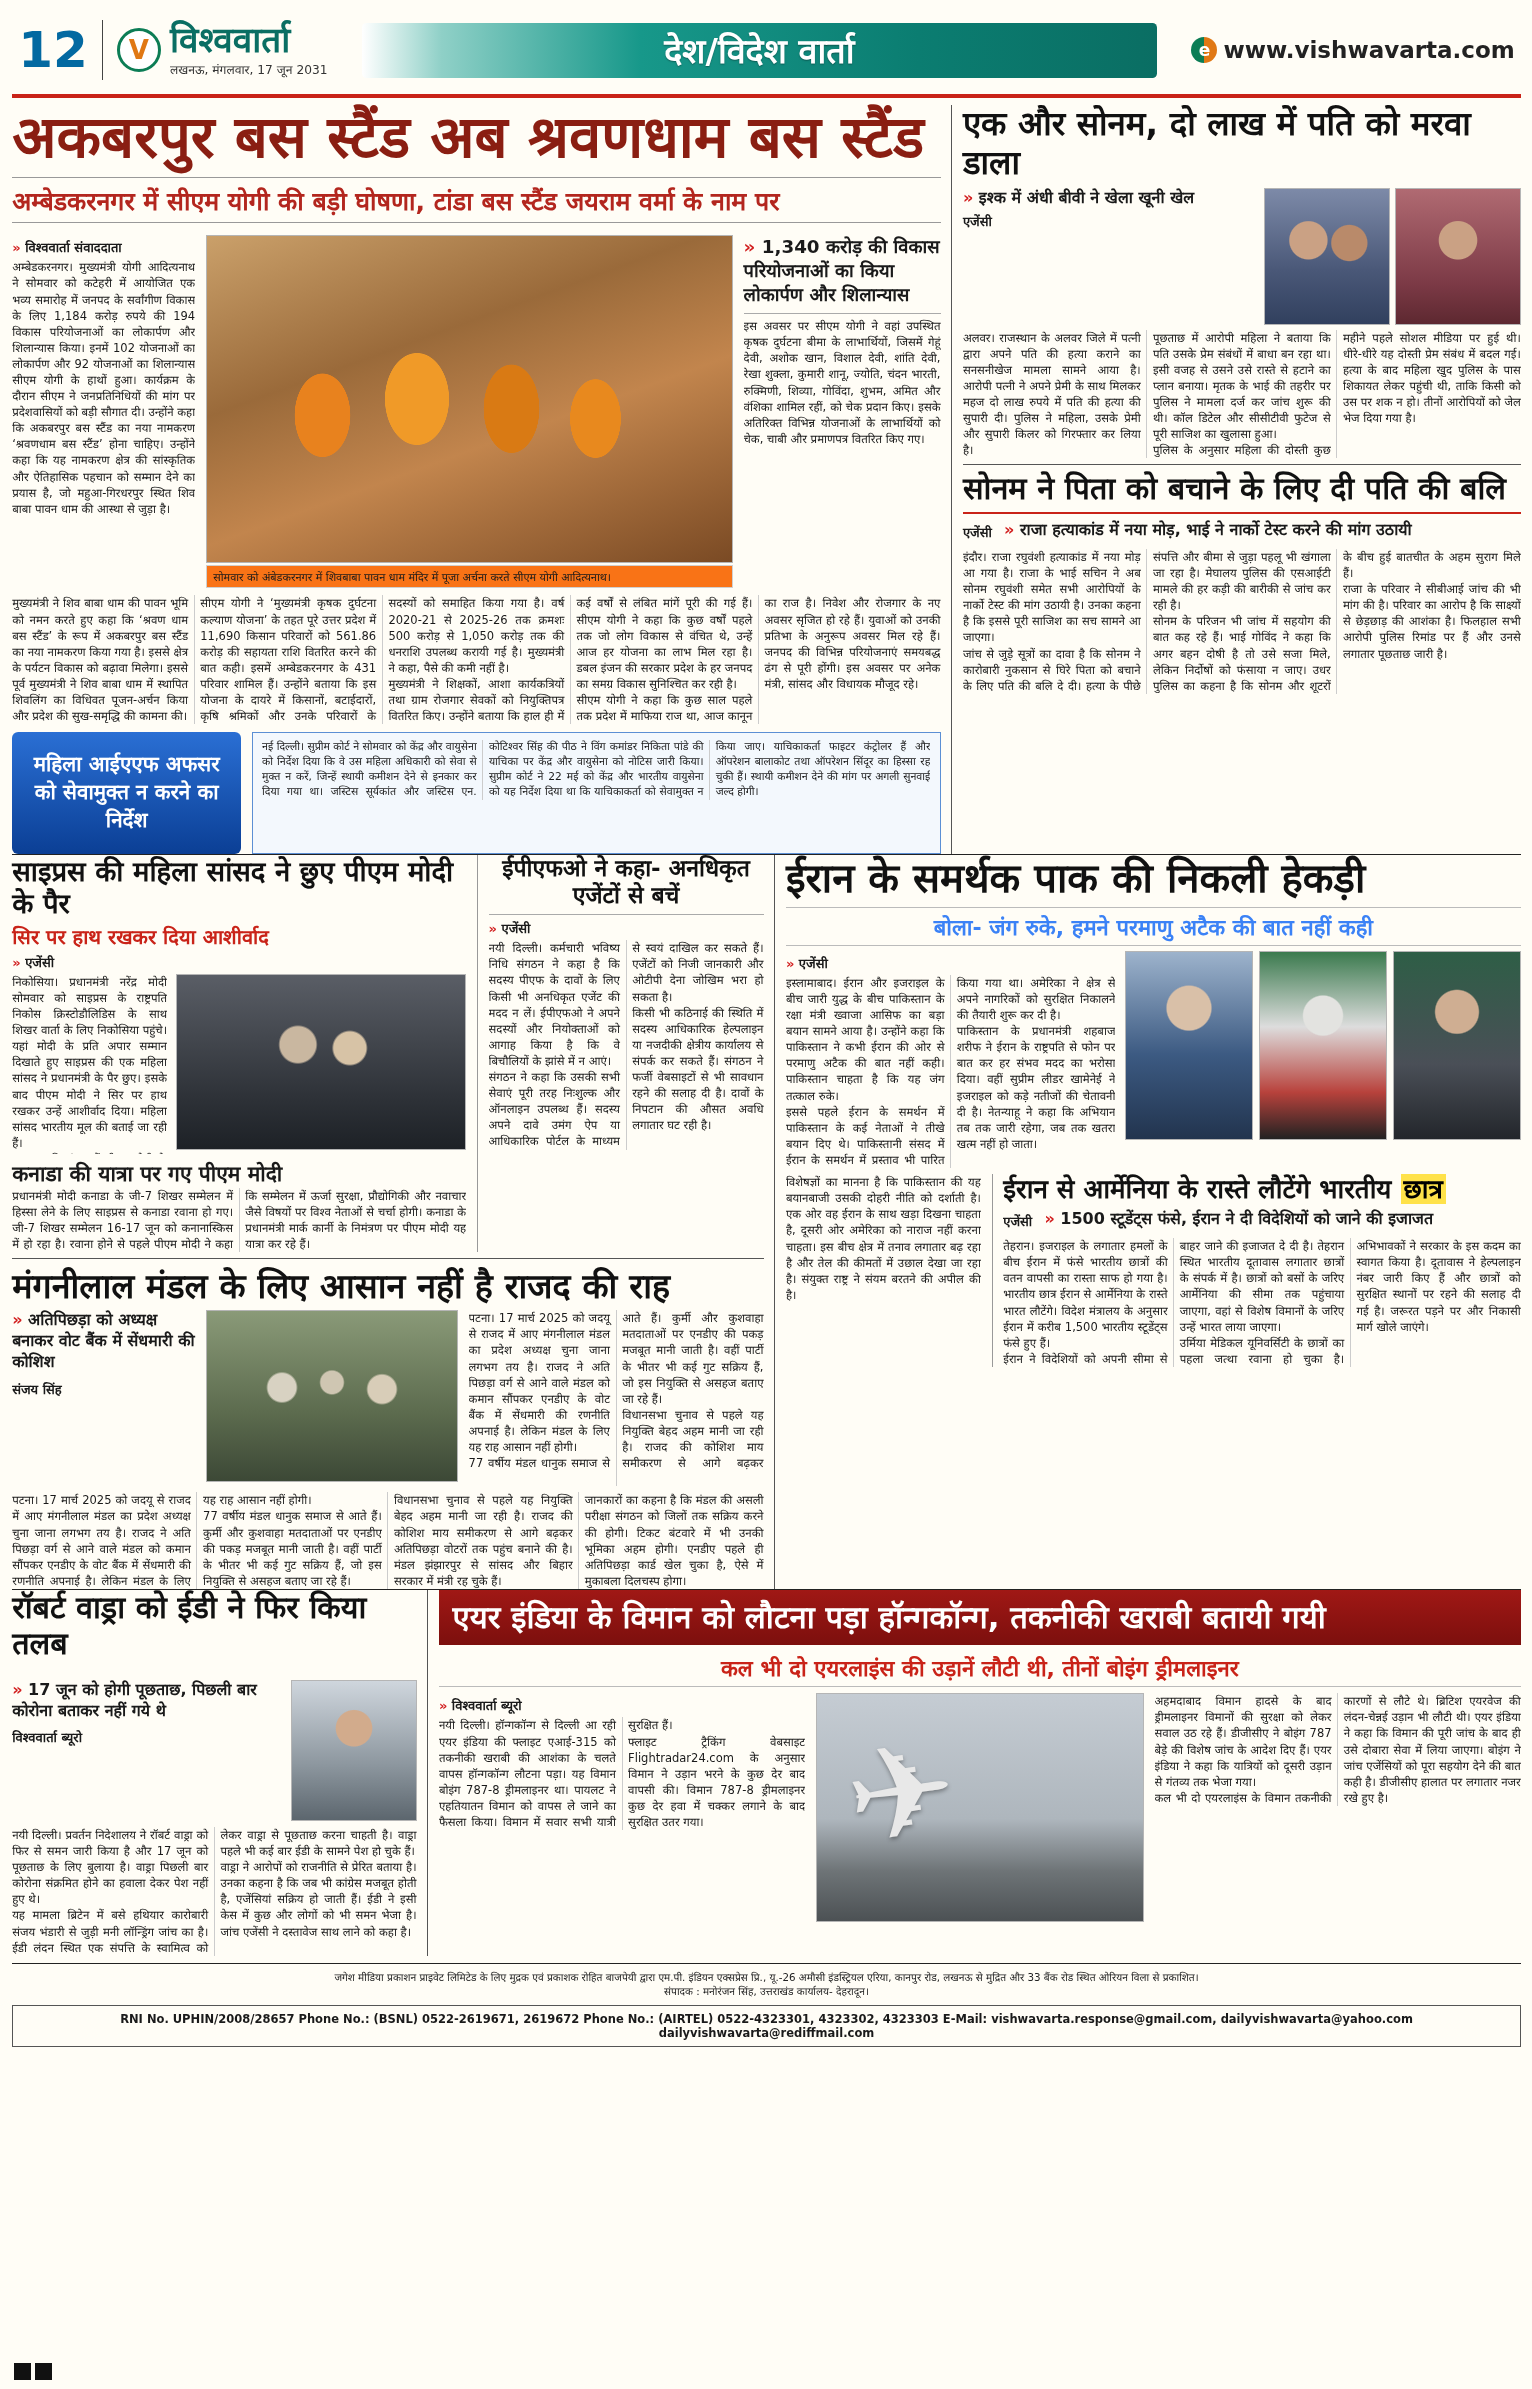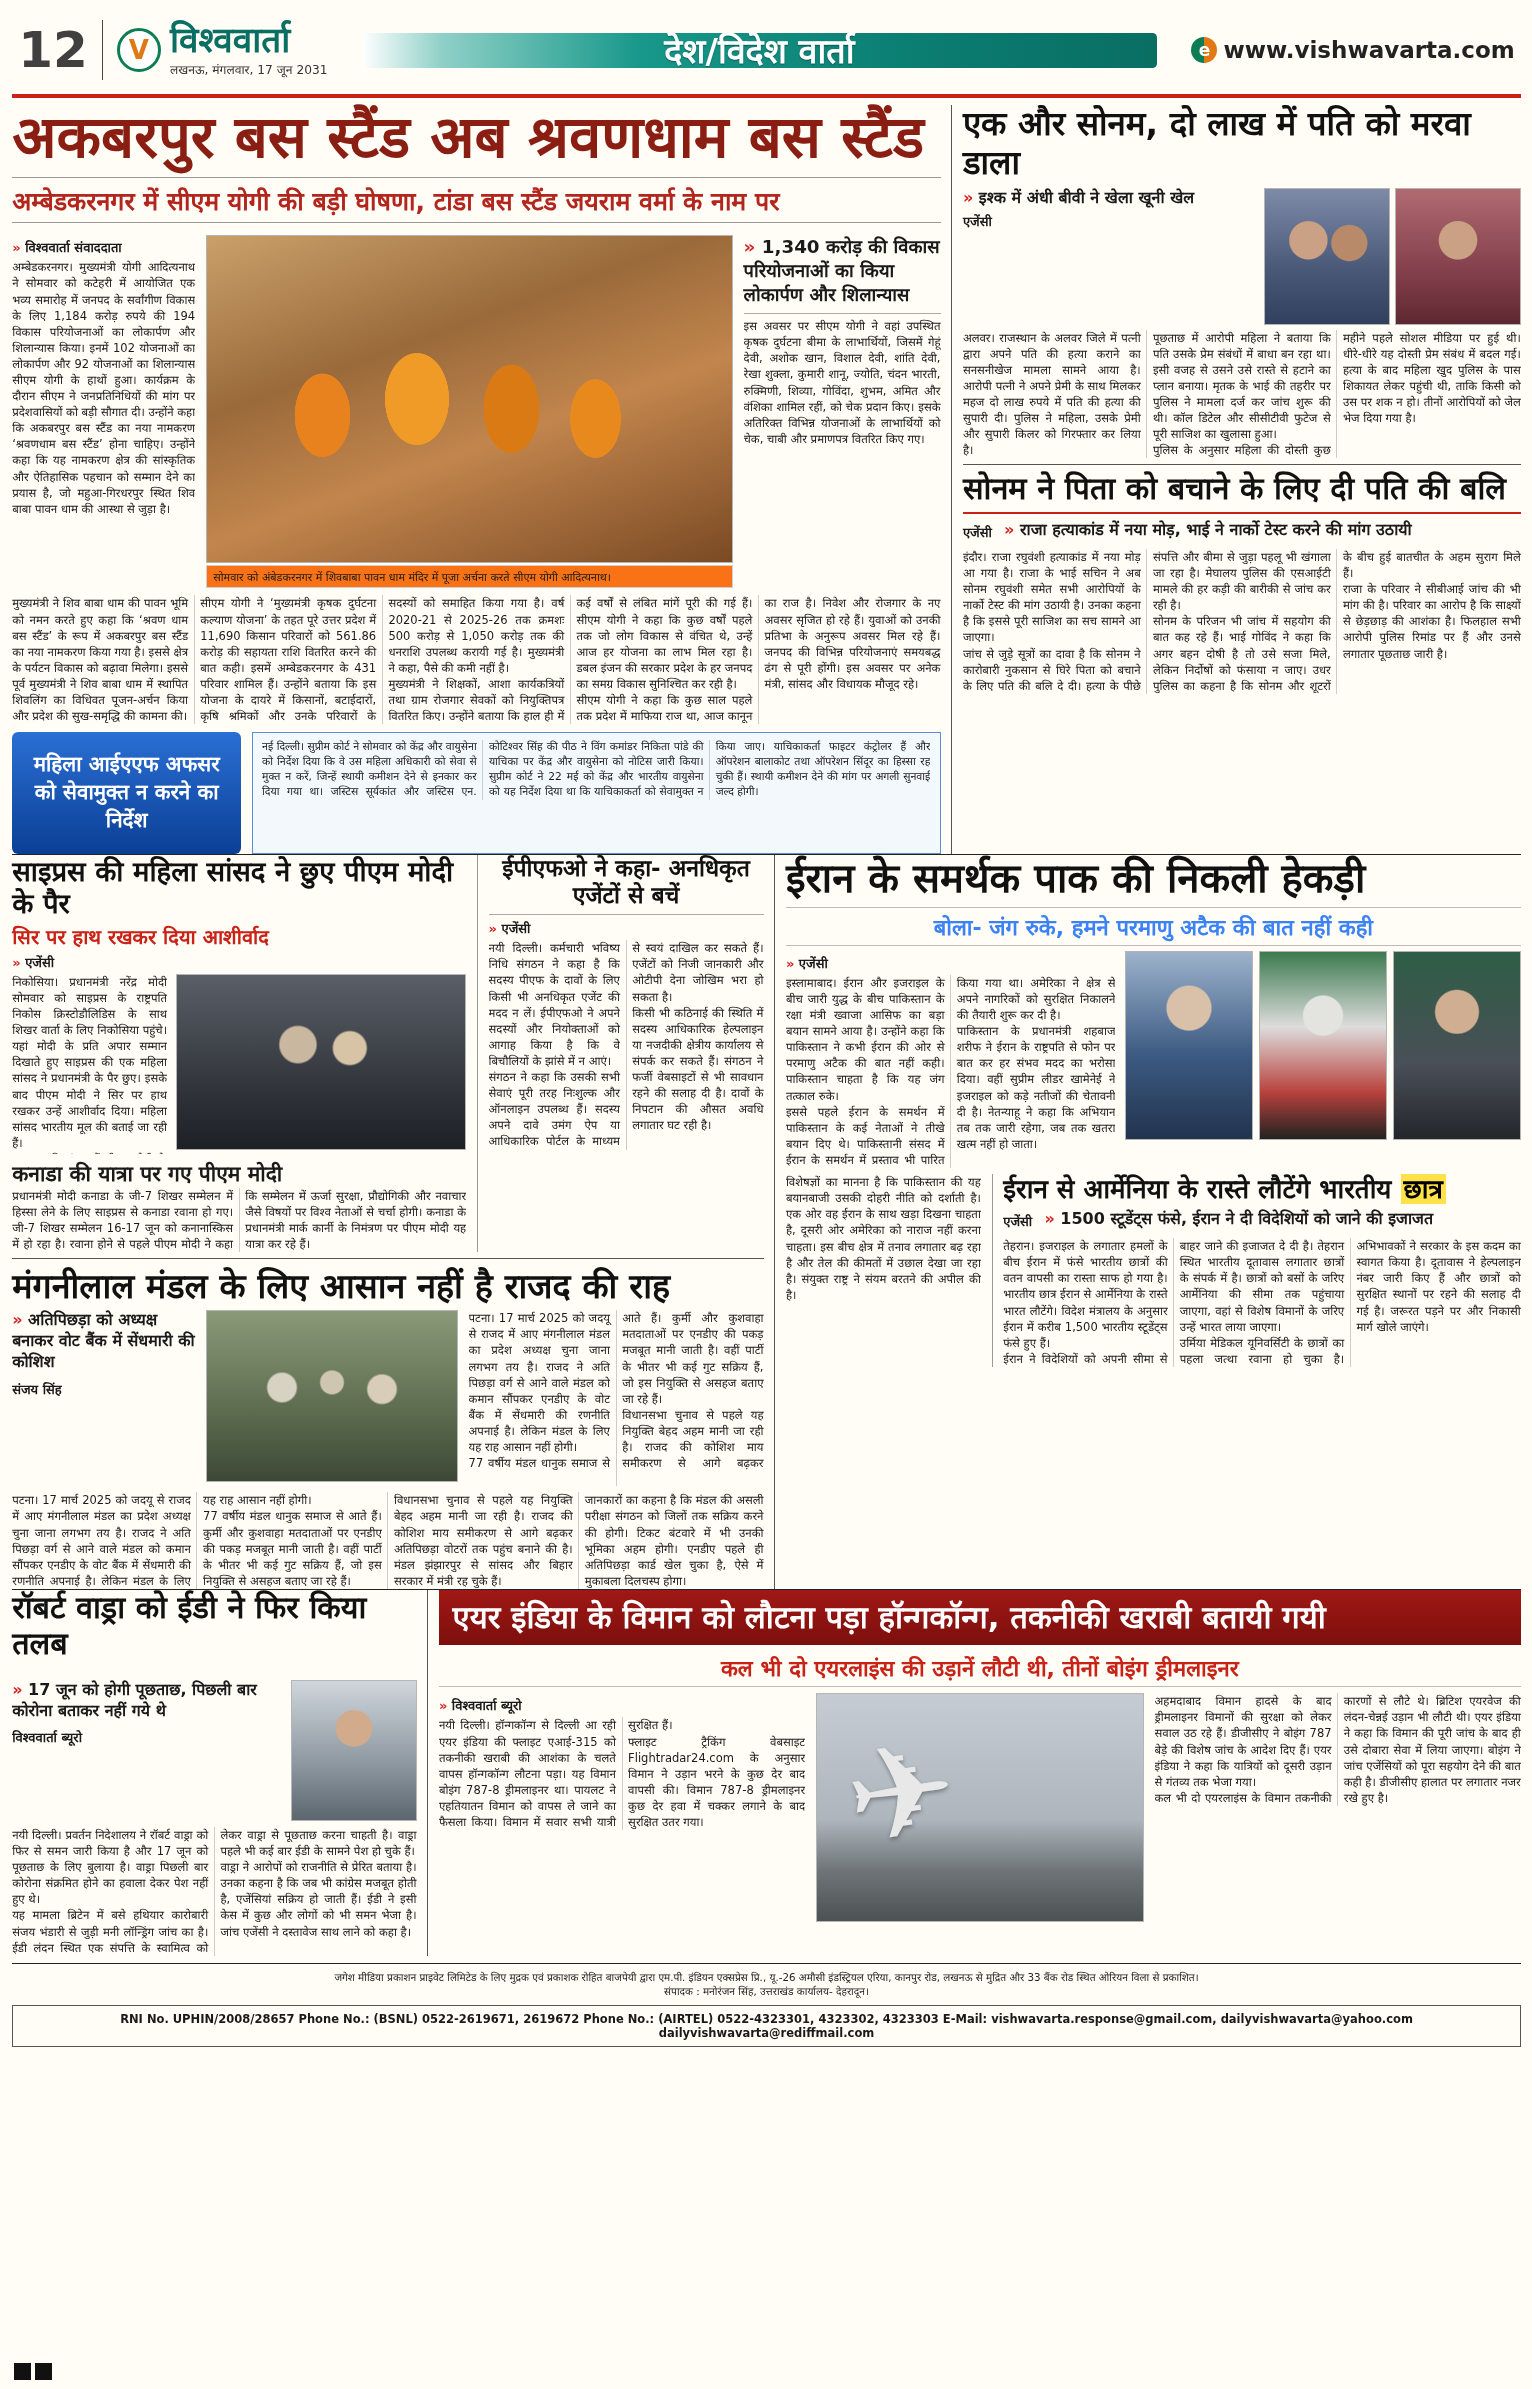--- a/index.html
+++ b/index.html
@@ -4,30 +4,30 @@
 <style>
   * { box-sizing: border-box; margin: 0; padding: 0; }
   html,body { background:#d8d8d8; }
   .page {
     width: 1533px; height: 2389px; margin: 0 auto; background:#fffdf6;
     font-family: "DejaVu Sans", sans-serif; color:#1a1a1a;
     padding: 7.6px 12.2px 0 12.2px; overflow: hidden; position: relative;
   }
   
   .masthead { display:flex; align-items:center; gap:13.7px; height:85px; padding:3.1px 6.1px; }
-  .pageno { font-size:50px; font-weight:800; color:#404040; line-height:1; }
+  .pageno { font-size:50px; font-weight:800; color:#0369a1; line-height:1; }
   .mast-div { width:1.5px; height:60px; background:#444; }
   .brand { display:flex; align-items:center; gap:9.2px; }
   .vlogo { width:44px; height:44px; border-radius:50%; border:3.1px solid #0c7d55;
            display:flex; align-items:center; justify-content:center; background:#fff;
            color:#e07814; font-size:26px; font-weight:800; }
   .brand-txt { display:flex; flex-direction:column; }
   .brand-name { font-size:35px; font-weight:800; color:#0a6e63; line-height:1.05; }
   .brand-date { font-size:12.2px; color:#333; margin-top:1.5px; }
-  .section-banner { flex:1; height:35px; margin:0 21px; border-radius:4.6px;
+  .section-banner { flex:1; height:55px; margin:0 21px; border-radius:4.6px;
     background: linear-gradient(90deg,#ffffff 0%,#8fd0c7 10%,#17988a 35%,#0b7d71 70%,#0a6e63 100%);
     display:flex; align-items:center; justify-content:center; }
   .section-banner span { color:#fff; font-size:34px; font-weight:800; text-shadow:0 0.8px 1.5px rgba(0,0,0,.35); }
   .site { display:flex; align-items:center; gap:6.1px; font-size:23px; font-weight:700; color:#222; }
   .elogo { width:26px; height:26px; border-radius:50%;
     background: conic-gradient(#e07814 0 50%, #0c7d55 50% 100%);
     color:#fff; font-size:17px; font-weight:800; display:flex; align-items:center; justify-content:center; }
   .redrule { height:3.8px; background:#c92318; margin:1.5px 0 7.6px 0; }
 
   

